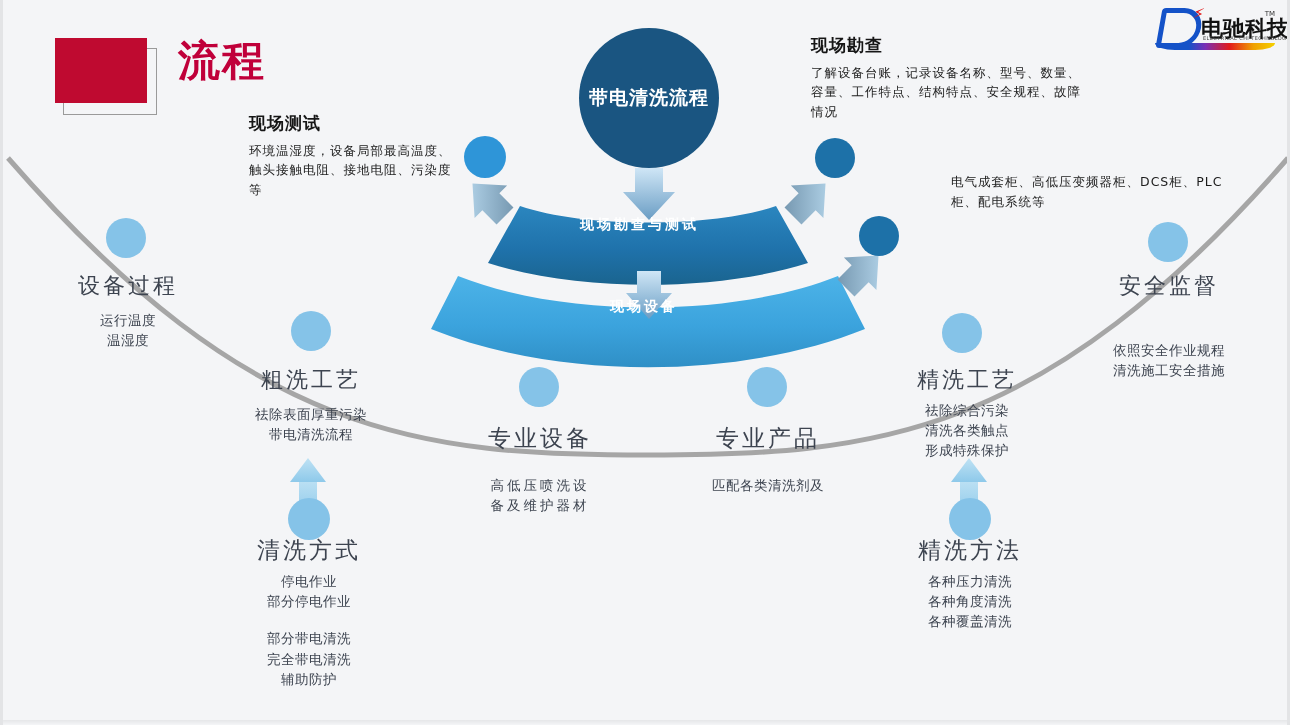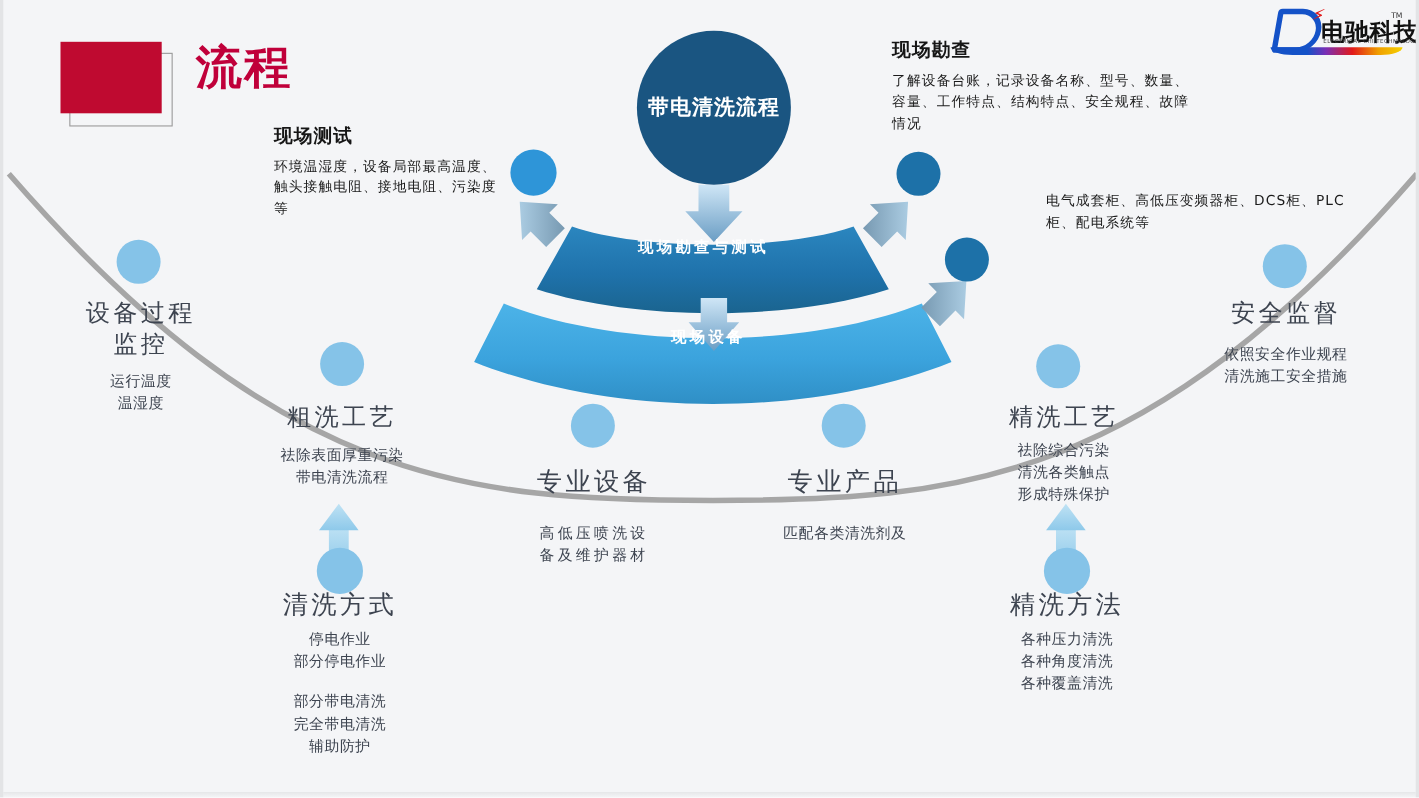--- a/index.html
+++ b/index.html
@@ -240,21 +240,20 @@
   <div class="dot" style="left:516px;top:367px;"></div>
   <div class="dot" style="left:744px;top:367px;"></div>
   <div class="dot" style="left:939px;top:313px;"></div>
   <div class="dot" style="left:1145px;top:222px;"></div>
 
   <div class="dot" style="left:285px;top:498px;width:42px;height:42px;"></div>
   <div class="dot" style="left:946px;top:498px;width:42px;height:42px;"></div>
 
   <div class="tl" style="left:35px;top:272px;width:180px;">
     <div class="tl-title">设备过程</div>
-    <div class="tl-title">监控</div>
     <div class="tl-sub">运行温度</div>
     <div class="tl-sub" style="margin-top:0">温湿度</div>
   </div>
 
   <div class="tl" style="left:212px;top:366px;width:192px;">
     <div class="tl-title">粗洗工艺</div>
     <div class="tl-sub">祛除表面厚重污染</div>
     <div class="tl-sub" style="margin-top:0">带电清洗流程</div>
   </div>
 
@@ -271,21 +270,21 @@
 
   <div class="tl" style="left:873px;top:366px;width:182px;">
     <div class="tl-title">精洗工艺</div>
     <div class="tl-sub" style="margin-top:6px">祛除综合污染</div>
     <div class="tl-sub" style="margin-top:0">清洗各类触点</div>
     <div class="tl-sub" style="margin-top:0">形成特殊保护</div>
   </div>
 
   <div class="tl" style="left:1075px;top:272px;width:182px;">
     <div class="tl-title">安全监督</div>
-    <div class="tl-sub" style="margin-top:12px">依照安全作业规程</div>
+    <div class="tl-sub" style="margin-top:40px">依照安全作业规程</div>
     <div class="tl-sub" style="margin-top:0">清洗施工安全措施</div>
   </div>
 
   <div class="tl" style="left:216px;top:536px;width:180px;">
     <div class="tl-title big">清洗方式</div>
     <div class="tl-sub" style="margin-top:6px">停电作业</div>
     <div class="tl-sub" style="margin-top:0">部分停电作业</div>
     <div class="tl-sub" style="margin-top:17px">部分带电清洗</div>
     <div class="tl-sub" style="margin-top:0">完全带电清洗</div>
     <div class="tl-sub" style="margin-top:0">辅助防护</div>

